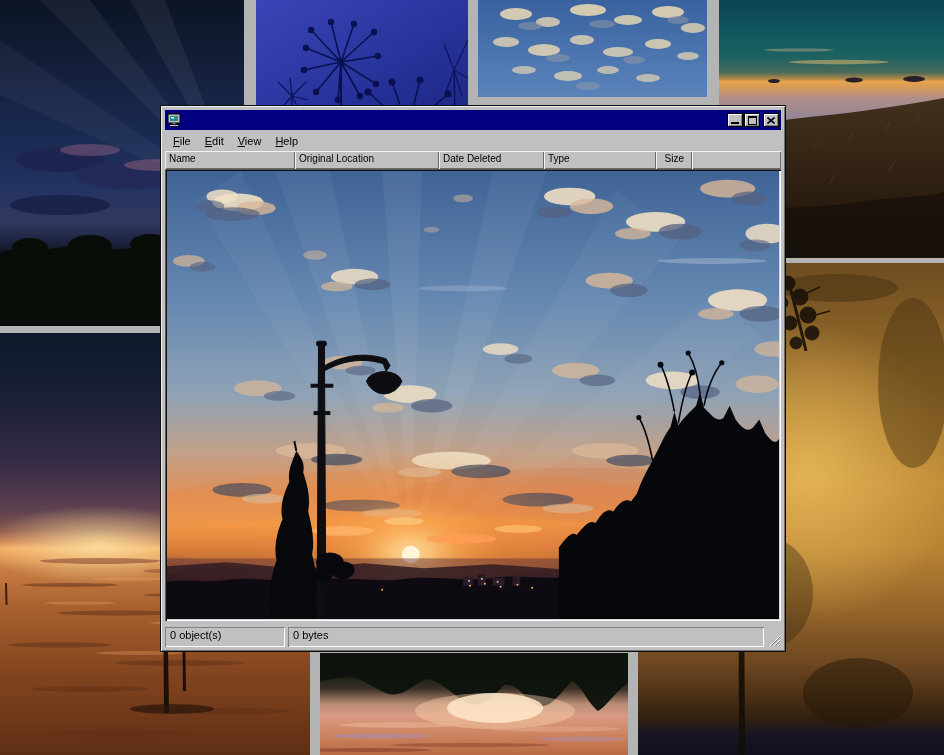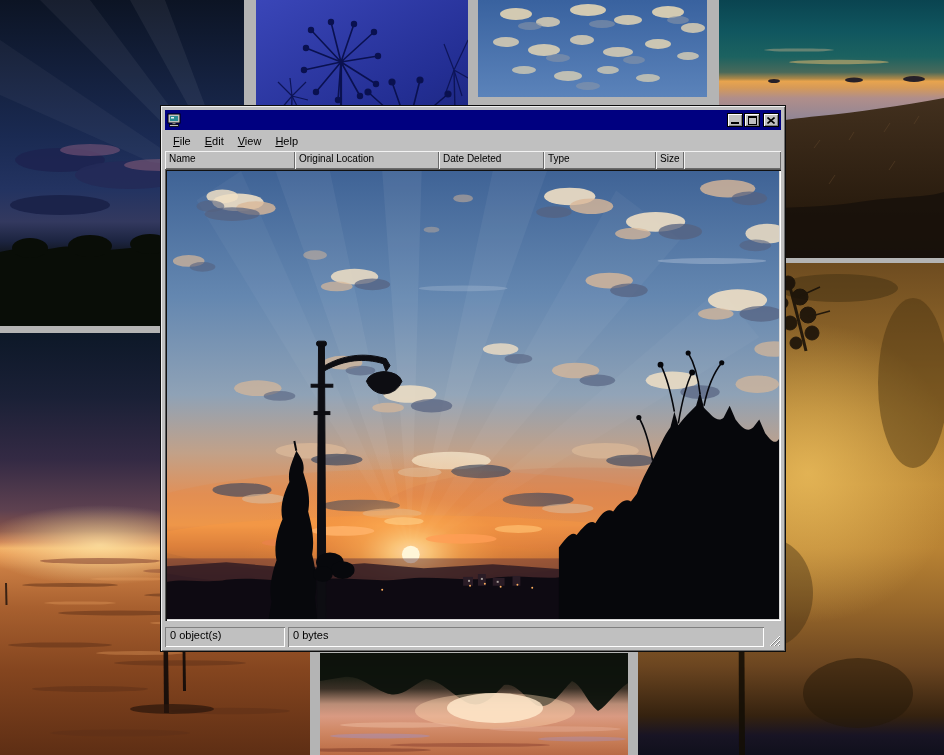--- a/index.html
+++ b/index.html
@@ -35,21 +35,21 @@
   .g-x{margin-bottom:2px}
   .menubar{height:21px;flex:0 0 21px;display:flex;align-items:center;
        font-size:11px;color:#000;padding-left:2px}
   .mi{padding:2px 8px 2px 6px}
   .k{text-decoration:underline}
   .cols{height:18px;flex:0 0 18px;display:flex;font-size:10px;color:#000}
   .hc{box-sizing:border-box;background:#c0c0c0;padding:2px 3px 0 4px;
       white-space:nowrap;overflow:hidden;
       box-shadow:inset 1px 1px 0 #f2f2f2,inset -1px -1px 0 #6a6a6a}
   .w-name{width:130px}.w-loc{width:144px}.w-date{width:105px}.w-type{width:112px}
-  .w-size{width:28px;text-align:right;padding-right:8px}
+  .w-size{width:36px;text-align:right;padding-right:8px}
   .hfill{flex:1}
   .view{flex:1;position:relative;background:#101018;
       box-shadow:inset 1px 1px 0 #5a5a5a,inset 2px 2px 0 #111,
                  inset -1px -1px 0 #fff,inset -2px -2px 0 #d8d8d8}
   .view svg{position:absolute;left:2px;top:2px;width:calc(100% - 4px);height:calc(100% - 4px)}
   .statusbar{height:20px;flex:0 0 20px;display:flex;gap:3px;padding-top:6px;
       font-size:11px;color:#000;align-items:stretch}
   .sp{box-shadow:inset 1px 1px 0 #808080,inset -1px -1px 0 #fff;
       padding:2px 0 0 5px;box-sizing:border-box;white-space:nowrap;overflow:hidden}
   .p1{width:120px}.p2{flex:1}

